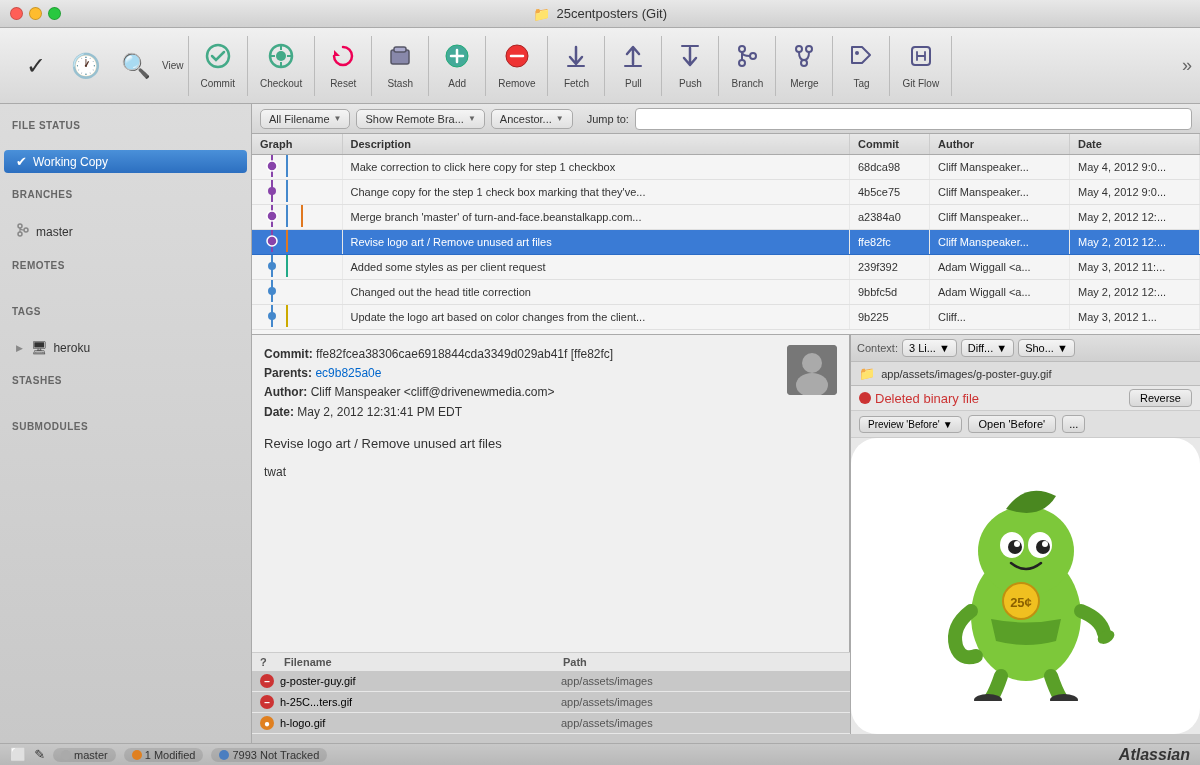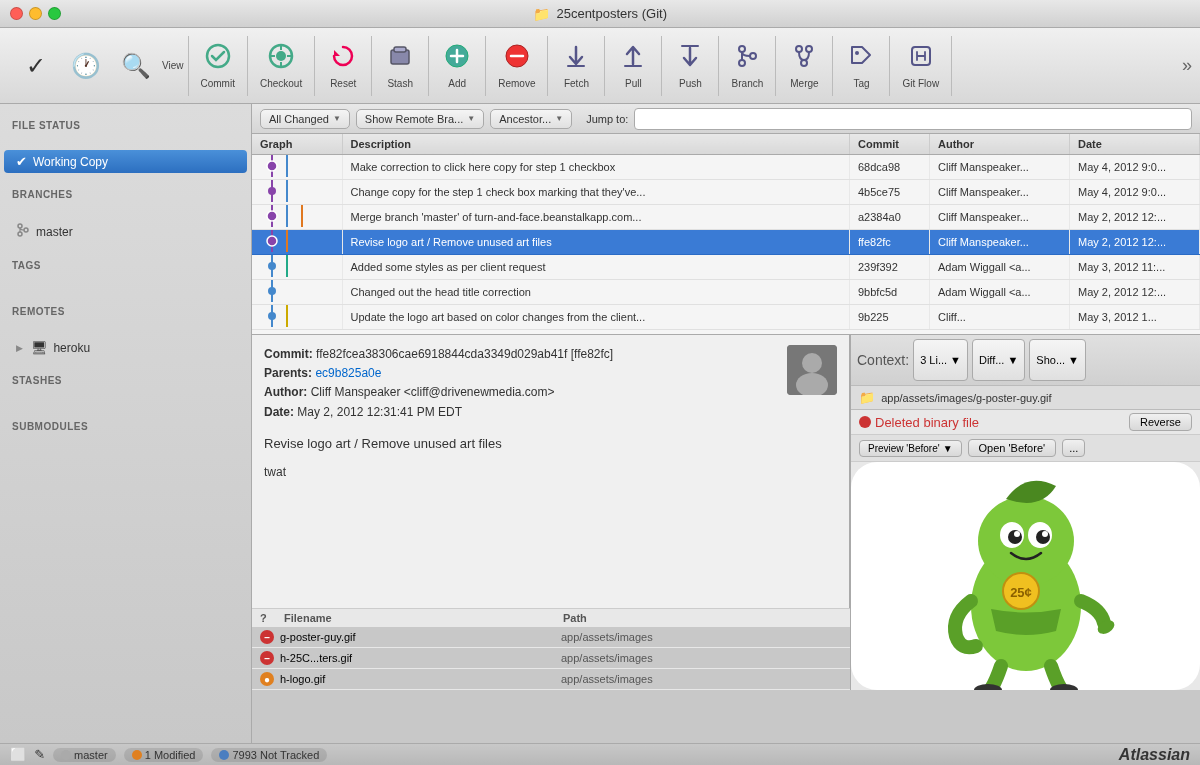--- a/index.html
+++ b/index.html
@@ -106,21 +106,21 @@
       white-space: nowrap; overflow: hidden; text-overflow: ellipsis;
       max-width: 0;
     }
     .commit-table tr.selected td { background: #3a7bd5; color: white; }
     .commit-table tr.selected td { border-bottom-color: #2a6bc5; }
 
     
     .graph-cell { width: 90px; min-width: 90px; padding: 0 !important; }
 
     
-    .bottom-split { height: 356px; display: flex; border-top: 1px solid #aaa; }
+    .bottom-split { height: 400px; display: flex; border-top: 1px solid #aaa; }
     .commit-detail { flex: 1; background: #f0f0f0; padding: 10px 12px; overflow-y: auto; border-right: 1px solid #aaa; }
     .commit-detail-text { font-size: 12px; color: #333; line-height: 1.6; }
     .commit-detail-text strong { font-weight: bold; }
     .commit-detail-text a { color: #0066cc; text-decoration: none; margin-top: 16px; }
     .commit-detail-text .commit-message { margin: 12px 0 6px; font-size: 13px; font-weight: 400; }
     .commit-detail-text .commit-extra { margin-top: 8px; color: #333; }
 
     
     .file-list-header {
       display: flex; background: #e8e8e8; border-top: 1px solid #ccc;
@@ -143,21 +143,21 @@
       border-left: 1px solid #aaa;
     }
     .diff-toolbar {
       display: flex; align-items: center; gap: 4px; padding: 4px 6px;
       background: linear-gradient(to bottom, #e0e0e0, #d0d0d0);
       border-bottom: 1px solid #bbb;
     }
     .diff-dropdown {
       background: linear-gradient(to bottom, #f5f5f5, #e0e0e0);
       border: 1px solid #aaa; border-radius: 4px;
-      padding: 14px 6px; font-size: 11px; cursor: pointer;
+      padding: 2px 6px; font-size: 11px; cursor: pointer;
       display: flex; align-items: flex-end; gap: 3px;
     }
     .file-path-row {
       display: flex; align-items: center; gap: 6px;
       padding: 4px 8px; background: #ddd; border-bottom: 1px solid #bbb;
       font-size: 11px; color: #333;
     }
     .folder-path-icon { color: #999; font-size: 13px; }
     .deleted-badge {
       display: flex; align-items: center; gap: 4px;
@@ -422,38 +422,38 @@
         <svg width="14" height="14" viewBox="0 0 14 14">
           <circle cx="4" cy="3" r="2" fill="none" stroke="#888" stroke-width="1.5"></circle>
           <circle cx="4" cy="11" r="2" fill="none" stroke="#888" stroke-width="1.5"></circle>
           <circle cx="10" cy="7" r="2" fill="none" stroke="#888" stroke-width="1.5"></circle>
           <path d="M4 5 L4 9 M4 5 Q4 7 8 7" stroke="#888" stroke-width="1.2" fill="none"></path>
         </svg>
       </span>
       <span>master</span>
     </div>
 
+    <div class="sidebar-section-header" style="margin-top:8px;">REMOTES</div>
+
     <div class="sidebar-section-header" style="margin-top:8px;">TAGS</div>
-
-    <div class="sidebar-section-header" style="margin-top:8px;">REMOTES</div>
     <div class="sidebar-item">
       <span class="sidebar-expand">▶</span>
       <span class="item-icon">🖥</span>
       <span>heroku</span>
     </div>
 
     <div class="sidebar-section-header" style="margin-top:8px;">STASHES</div>
     <div class="sidebar-section-header" style="margin-top:8px;">SUBMODULES</div>
   </div>
 
   <div class="content-area">
 
     <div class="branch-bar">
       <button class="dropdown-btn">
-        <span>All Changed</span>
+        <span>All Filename</span>
         <span class="arrow">▼</span>
       </button>
       <button class="dropdown-btn">
         <span>Show Remote Bra...</span>
         <span class="arrow">▼</span>
       </button>
       <button class="dropdown-btn">
         <span>Ancestor...</span>
         <span class="arrow">▼</span>
       </button>
@@ -599,21 +599,21 @@
                 <span class="file-status-icon" style="background: rgb(224, 128, 32);">●</span>
                 <span style="flex: 1 1 0%;">h-logo.gif</span>
                 <span style="flex: 1 1 0%; color: rgb(85, 85, 85);">app/assets/images</span>
               </div>
             </div>
         </div>
       </div>
 
       <div class="diff-panel">
         <div class="diff-toolbar">
-          <span style="font-size:14px;color:#555;">Context:</span>
+          <span style="font-size:11px;color:#555;">Context:</span>
           <button class="diff-dropdown">
             <span>3 Li...</span>
             <span>▼</span>
           </button>
           <button class="diff-dropdown">
             <span>Diff...</span>
             <span>▼</span>
           </button>
           <button class="diff-dropdown">
             <span>Sho...</span>

